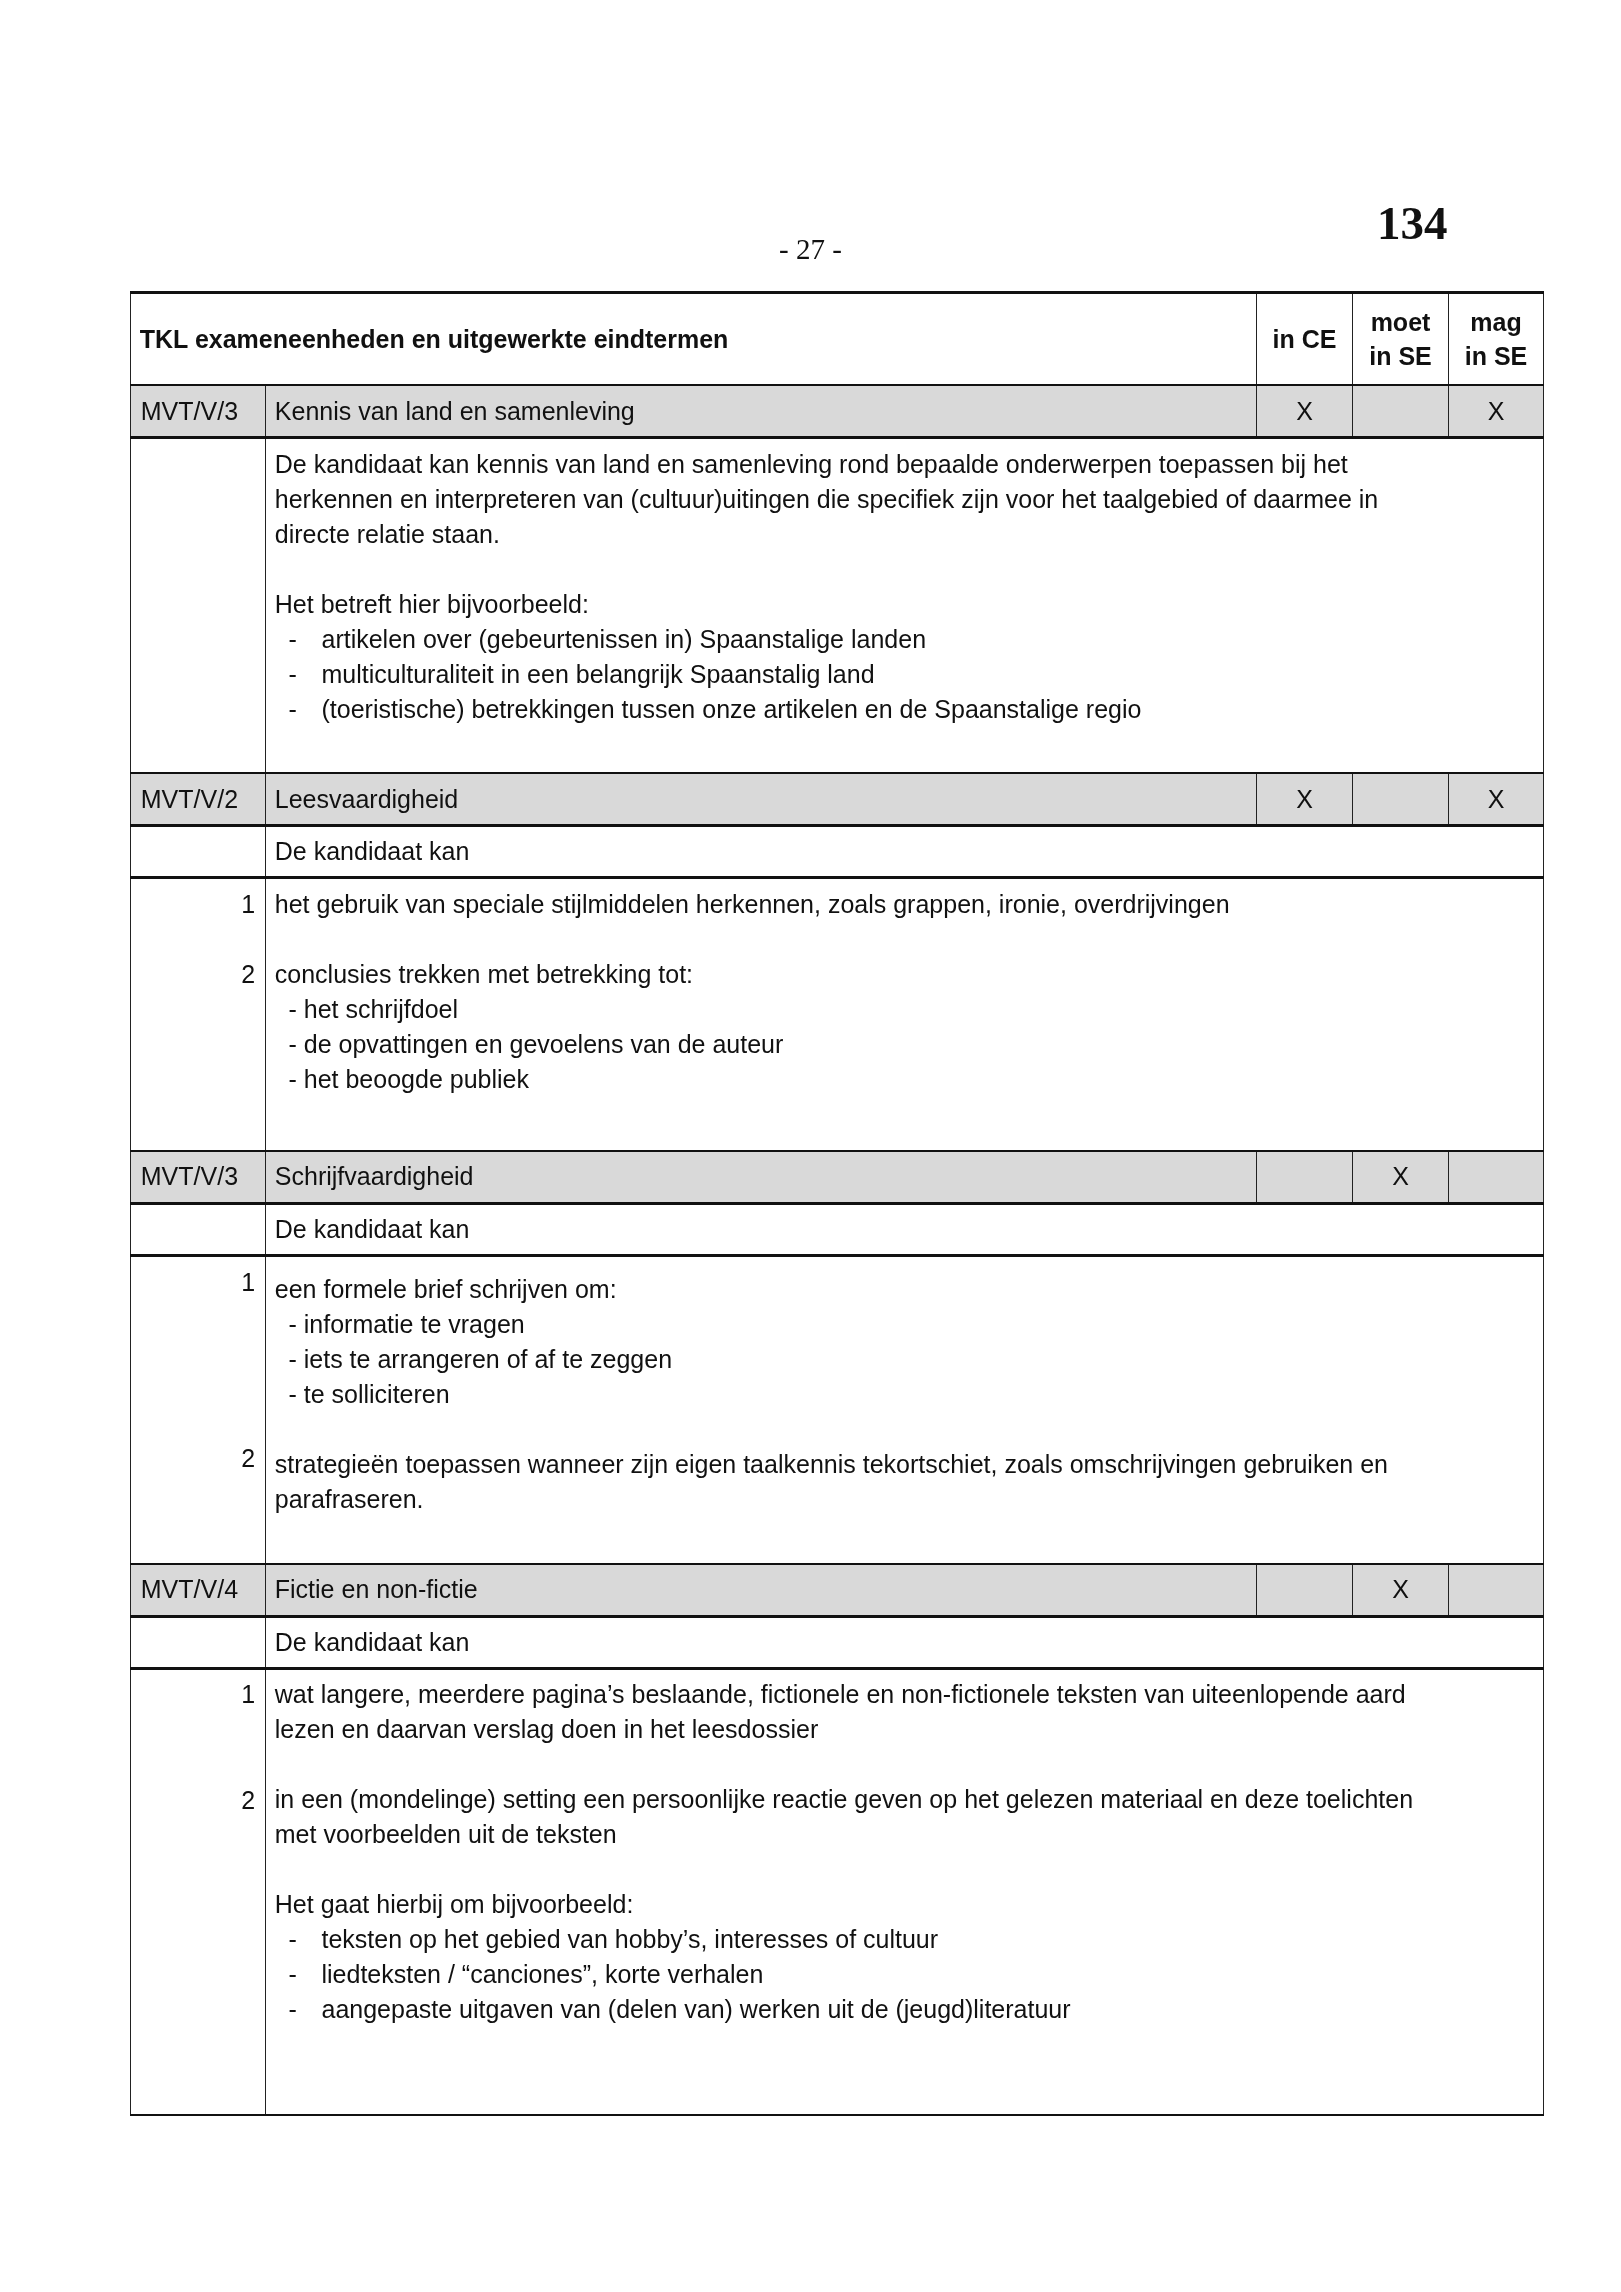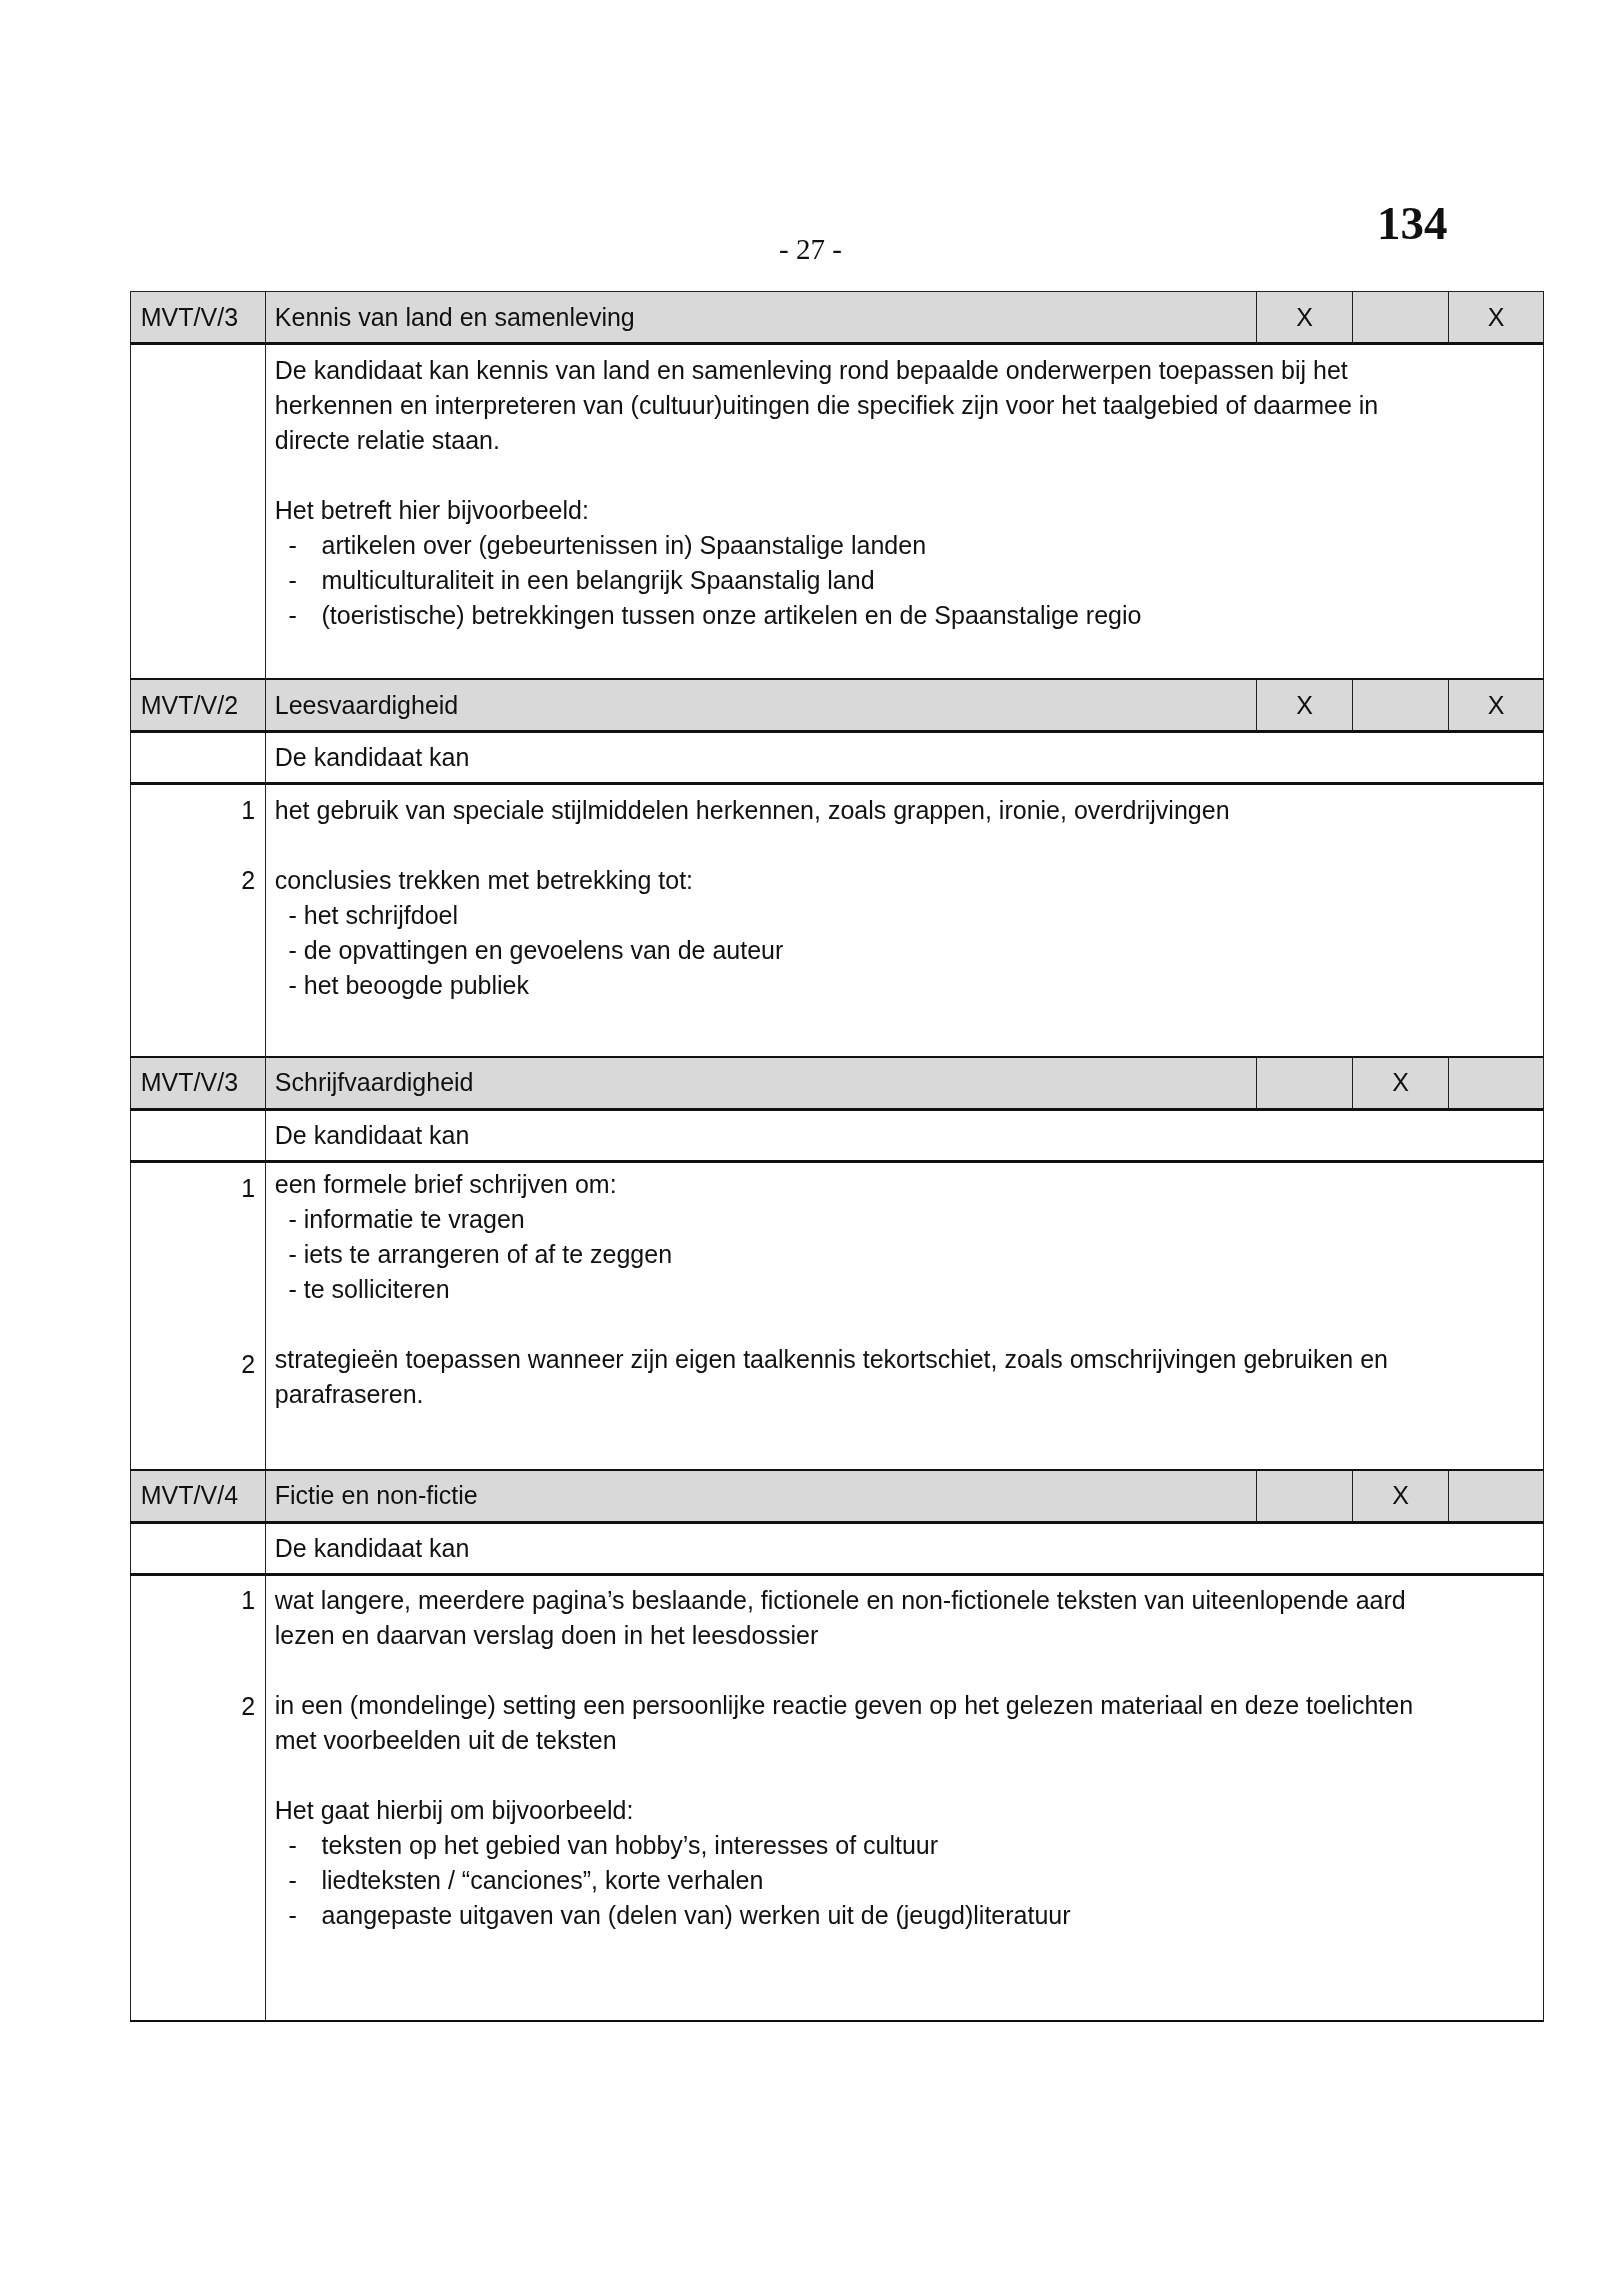--- a/index.html
+++ b/index.html
@@ -35,20 +35,26 @@
 
 <table>
   <colgroup>
       <col class="c1">
       <col class="c2">
       <col class="c3">
       <col class="c4">
       <col class="c5">
     </colgroup>
   <tbody>
+      <tr class="head">
+    <td colspan="2">TKL exameneenheden en uitgewerkte eindtermen</td>
+    <td class="mark-h">in CE</td>
+    <td class="mark-h"><span>moet</span><br><span>in SE</span></td>
+    <td class="mark-h"><span>mag</span><br><span>in SE</span></td>
+  </tr>
 
   <tr class="sec">
     <td class="code">MVT/V/3</td>
     <td>Kennis van land en samenleving</td>
     <td class="mark">X</td>
     <td class="mark"></td>
     <td class="mark">X</td>
   </tr>
   <tr class="body">
     <td style="height:333px"></td>
@@ -101,21 +107,21 @@
   <tr class="intro">
     <td></td>
     <td colspan="4">De kandidaat kan</td>
   </tr>
   <tr class="body">
     <td class="num" style="height:298px; padding-top:7.8px">
       <p class="p">1</p>
       <div style="height:141px"></div>
       <p class="p">2</p>
     </td>
-    <td colspan="4" style="padding-top:4px">
+    <td colspan="4" style="padding-top:15px">
       <p class="p">een formele brief schrijven om:</p>
       <p class="p dash1">- informatie te vragen</p>
       <p class="p dash1">- iets te arrangeren of af te zeggen</p>
       <p class="p dash1">- te solliciteren</p>
       <div class="gap"></div>
       <p class="p">strategieën toepassen wanneer zijn eigen taalkennis tekortschiet, zoals omschrijvingen gebruiken en</p>
       <p class="p">parafraseren.</p>
     </td>
   </tr>
 

